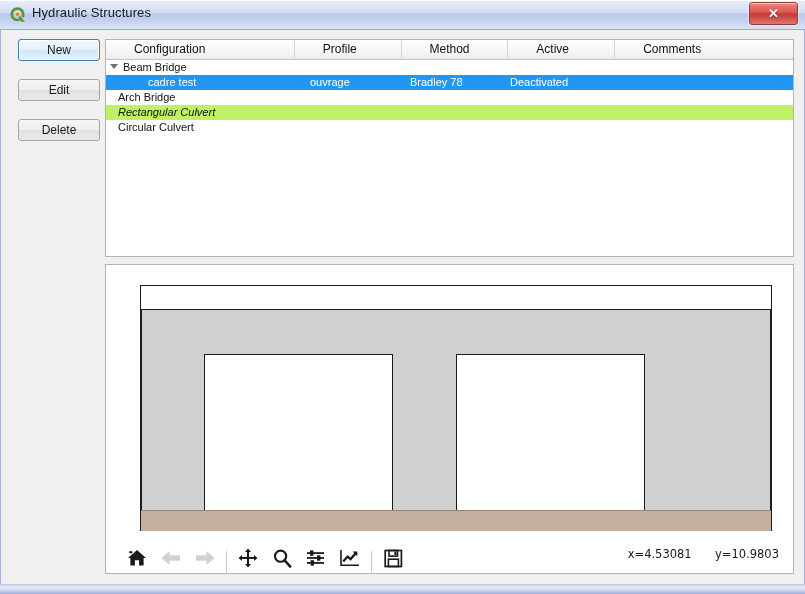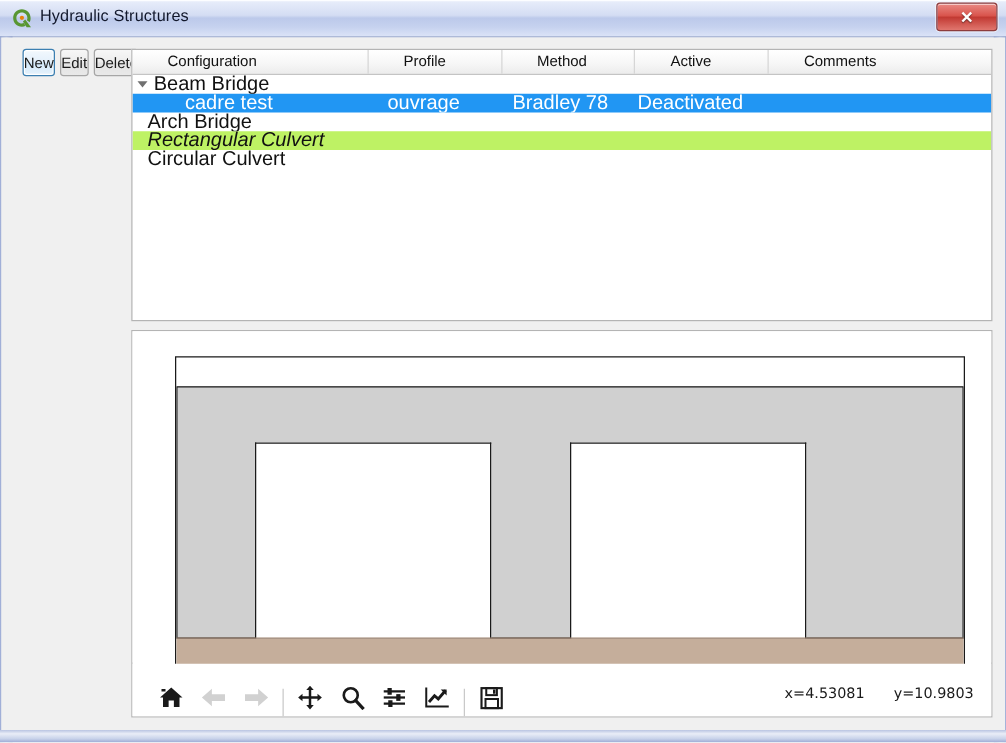--- a/index.html
+++ b/index.html
@@ -73,21 +73,21 @@
     position: absolute;
     left: 1px; top: 30px;
     width: 803px; height: 554px;
     background: #f0f0f0;
   }
 
   
   .btncol {
     position: absolute; left: 17px; top: 9px;
     width: 82px;
-    display: flex; flex-direction: row; gap: 4px; text-align: center;
+    display: flex; flex-direction: column; gap: 18px; text-align: center;
   }
   .btn {
     height: 22px;
     background: linear-gradient(to bottom, #f7f7f7 0%, #ededed 48%, #e2e2e2 52%, #e9e9e9 100%);
     border: 1px solid #a6a6a6;
     border-radius: 3px;
     font-size: 12px; color: #1a1a1a;
     display: flex; align-items: center; justify-content: center;
     cursor: pointer;
     box-sizing: border-box;
@@ -130,21 +130,21 @@
     display: flex;
     height: 15px;
     align-items: center;
     box-sizing: border-box;
     cursor: default;
   }
   .trow.alt { background: #bef264; font-style: italic; }
   .trow.selected { background: #2196f3; }
   .trow.selected .tc { color: #ffffff; }
   .tc {
-    font-size: 16px; color: #111;
+    font-size: 11px; color: #111;
     box-sizing: border-box;
     padding-left: 4px;
     white-space: nowrap; overflow: hidden;
     line-height: 15px;
   }
   .c0 { width: 200px; }
   .c1 { width: 100px; }
   .c2 { width: 100px; }
   .c3 { width: 100px; }
   .c4 { width: 187px; }

